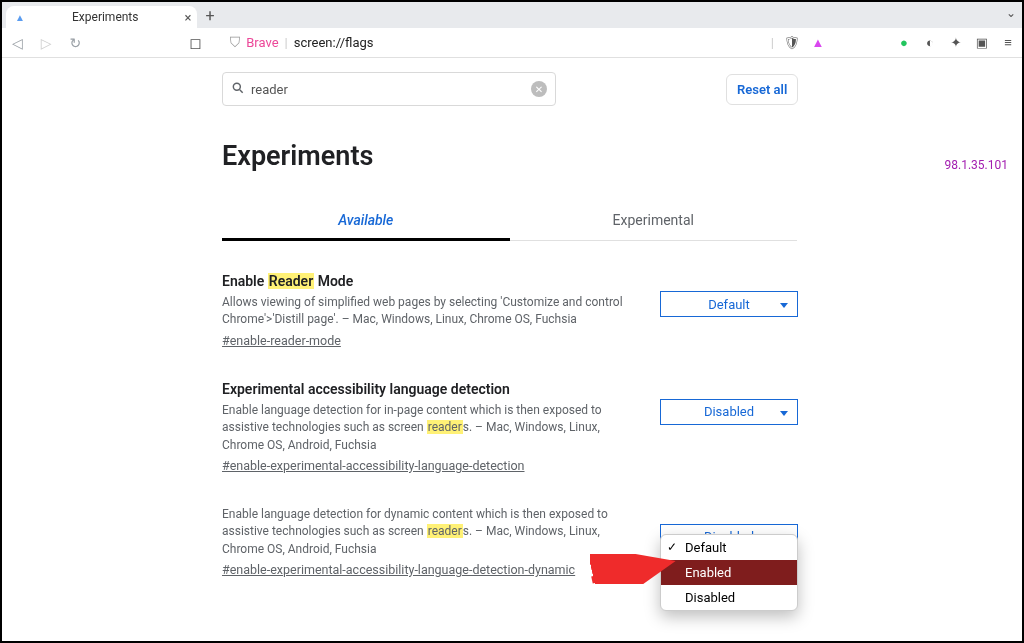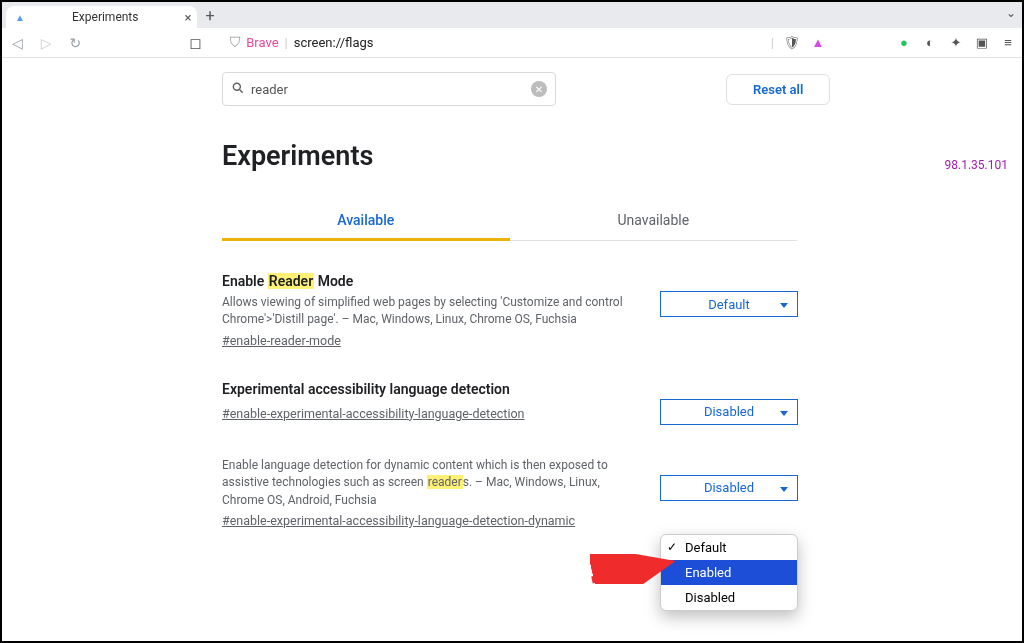--- a/index.html
+++ b/index.html
@@ -29,44 +29,44 @@
 
     
     .page { padding: 0 0 0 0; }
     .content { width: 796px; margin: 0 0 0 220px; padding-top: 14px; }
 
     .searchrow { display: flex; align-items: center; gap: 170px; }
     .searchbox { width: 334px; height: 34px; border: 1px solid #d9d9d9; border-radius: 4px; display: flex; align-items: center; padding: 0 8px; gap: 6px; }
     .searchbox .mag { color: #5f6368; font-size: 14px; }
     .searchbox .sval { color: #555; font-size: 13px; flex: 1; }
     .searchbox .clear { width: 16px; height: 16px; border-radius: 50%; background: #bdbdbd; color: #fff; display: inline-flex; align-items: center; justify-content: center; font-size: 10px; cursor: pointer; }
-    .resetbtn { background: #fff; border: 1px solid #e0e0e0; border-radius: 6px; padding: 7px 26px; color: #1768d6; font-size: 13px; font-weight: 600; cursor: pointer; }
+    .resetbtn { background: #fff; border: 1px solid #e0e0e0; border-radius: 6px; padding: 7px 10px; color: #1768d6; font-size: 13px; font-weight: 600; cursor: pointer; }
 
     .pagetitle-row { display: flex; justify-content: space-between; align-items: flex-end; margin-top: 34px; padding-right: 10px; }
     .pagetitle { font-size: 27px; font-weight: 600; color: #202124; }
     .version { font-size: 12px; color: #a21caf; }
 
     .tabs { margin-top: 30px; display: flex; align-items: stretch; border-bottom: 1px solid #e0e0e0; width: 575px; }
     .tabitem { flex: 1; text-align: center; padding: 10px 0; font-size: 14px; color: #5f6368; cursor: pointer; }
-    .tabitem.active { color: #1768d6; border-bottom: 3px solid #eab308; margin-bottom: -1px; font-weight: 500; }
+    .tabitem.active { color: #1768d6; border-bottom: 3px solid #000000; margin-bottom: -1px; font-weight: 500; font-style: italic; }
 
     .flag { margin-top: 32px; display: flex; gap: 36px; width: 576px; }
     .flag-left { flex: 1; }
     .flag-title { font-size: 14px; font-weight: 600; color: #202124; margin-bottom: 5px; }
     .flag-desc { font-size: 12px; color: #5f6368; line-height: 1.45; }
     .flag-anchor { font-size: 12.5px; color: #5f6368; text-decoration: underline; display: inline-block; margin-top: 4px; }
     .highlight { background: #fff176; padding: 0 1px; }
     .flag-select { width: 138px; height: 26px; border: 1px solid #1768d6; color: #1768d6; font-size: 13px; display: flex; align-items: center; justify-content: center; gap: 28px; position: relative; cursor: pointer; margin-top: 18px; }
     .flag-select::after { content: ""; position: absolute; right: 9px; top: 11px; width: 0; height: 0; border-left: 4px solid transparent; border-right: 4px solid transparent; border-top: 5px solid #1768d6; }
     .flag-select-wrap { width: 138px; }
 
     
     .dropdown { position: absolute; left: 658px; top: 532px; width: 138px; background: #fff; border: 1px solid #ccc; border-radius: 6px; box-shadow: 0 6px 16px rgba(0,0,0,0.25); overflow: hidden; font-size: 13px; z-index: 20; }
     .dropdown .opt { padding: 5px 10px 5px 24px; position: relative; cursor: pointer; }
-    .dropdown .opt.selected { background: #1d4ed8; color: #fff; }
+    .dropdown .opt.selected { background: #7f1d1d; color: #fff; }
     .dropdown .opt .check { position: absolute; left: 6px; top: 5px; font-size: 12px; }
 
     
     .arrowwrap { position: absolute; left: 588px; top: 552px; width: 90px; height: 28px; z-index: 21; pointer-events: none; }
 
   </style>
 </head>
 <body>
 
 <div class="tabbar">
@@ -120,41 +120,44 @@
       <button class="resetbtn">Reset all</button>
     </div>
 
     <div class="pagetitle-row">
       <h1 class="pagetitle">Experiments</h1>
       <span class="version">98.1.35.101</span>
     </div>
 
     <div class="tabs">
       <div class="tabitem active">Available</div>
-      <div class="tabitem">Unavailable</div>
+      <div class="tabitem">Experimental</div>
     </div>
 
     <div class="flag">
       <div class="flag-left">
         <div class="flag-title">
           <span>Enable </span><span class="highlight">Reader</span><span> Mode</span>
         </div>
         <div class="flag-desc">Allows viewing of simplified web pages by selecting 'Customize and control Chrome'&gt;'Distill page'. – Mac, Windows, Linux, Chrome OS, Fuchsia</div>
         <a class="flag-anchor">#enable-reader-mode</a>
       </div>
       <div class="flag-select-wrap">
         <div class="flag-select">
             <span>Default</span>
           </div>
       </div>
     </div>
 
     <div class="flag">
       <div class="flag-left">
         <div class="flag-title">Experimental accessibility language detection</div>
+        <div class="flag-desc">
+          <span>Enable language detection for in-page content which is then exposed to assistive technologies such as screen </span><span class="highlight">reader</span><span>s. – Mac, Windows, Linux, Chrome OS, Android, Fuchsia</span>
+        </div>
         <a class="flag-anchor">#enable-experimental-accessibility-language-detection</a>
       </div>
       <div class="flag-select-wrap">
         <div class="flag-select">
             <span>Disabled</span>
           </div>
       </div>
     </div>
 
     <div class="flag">

